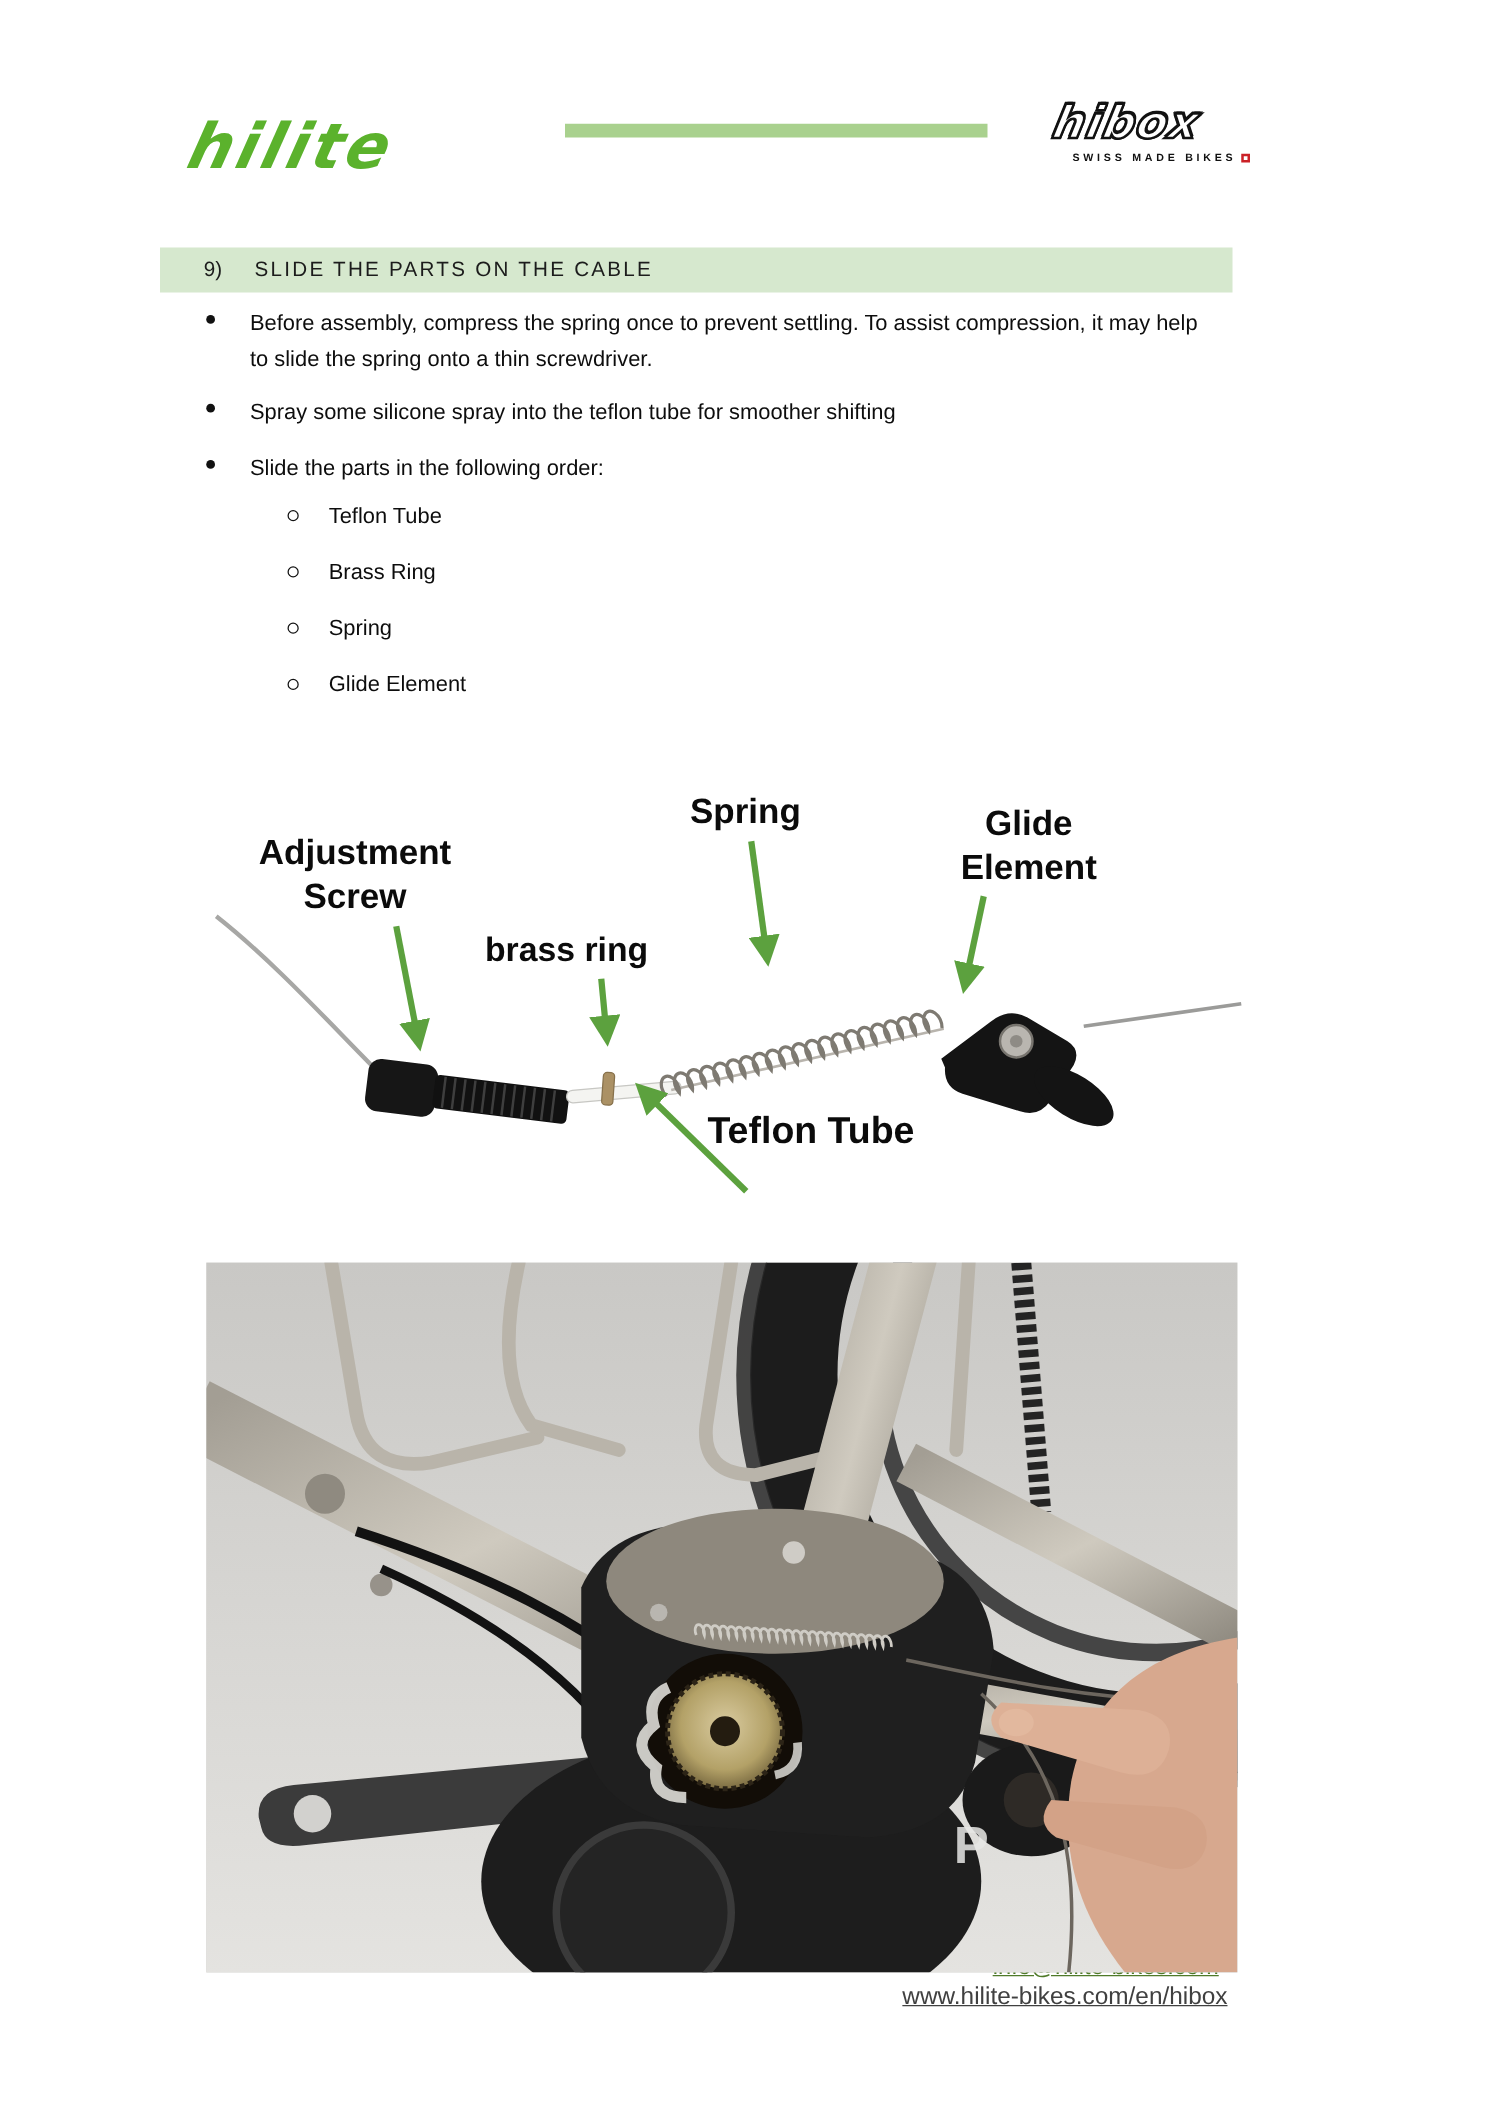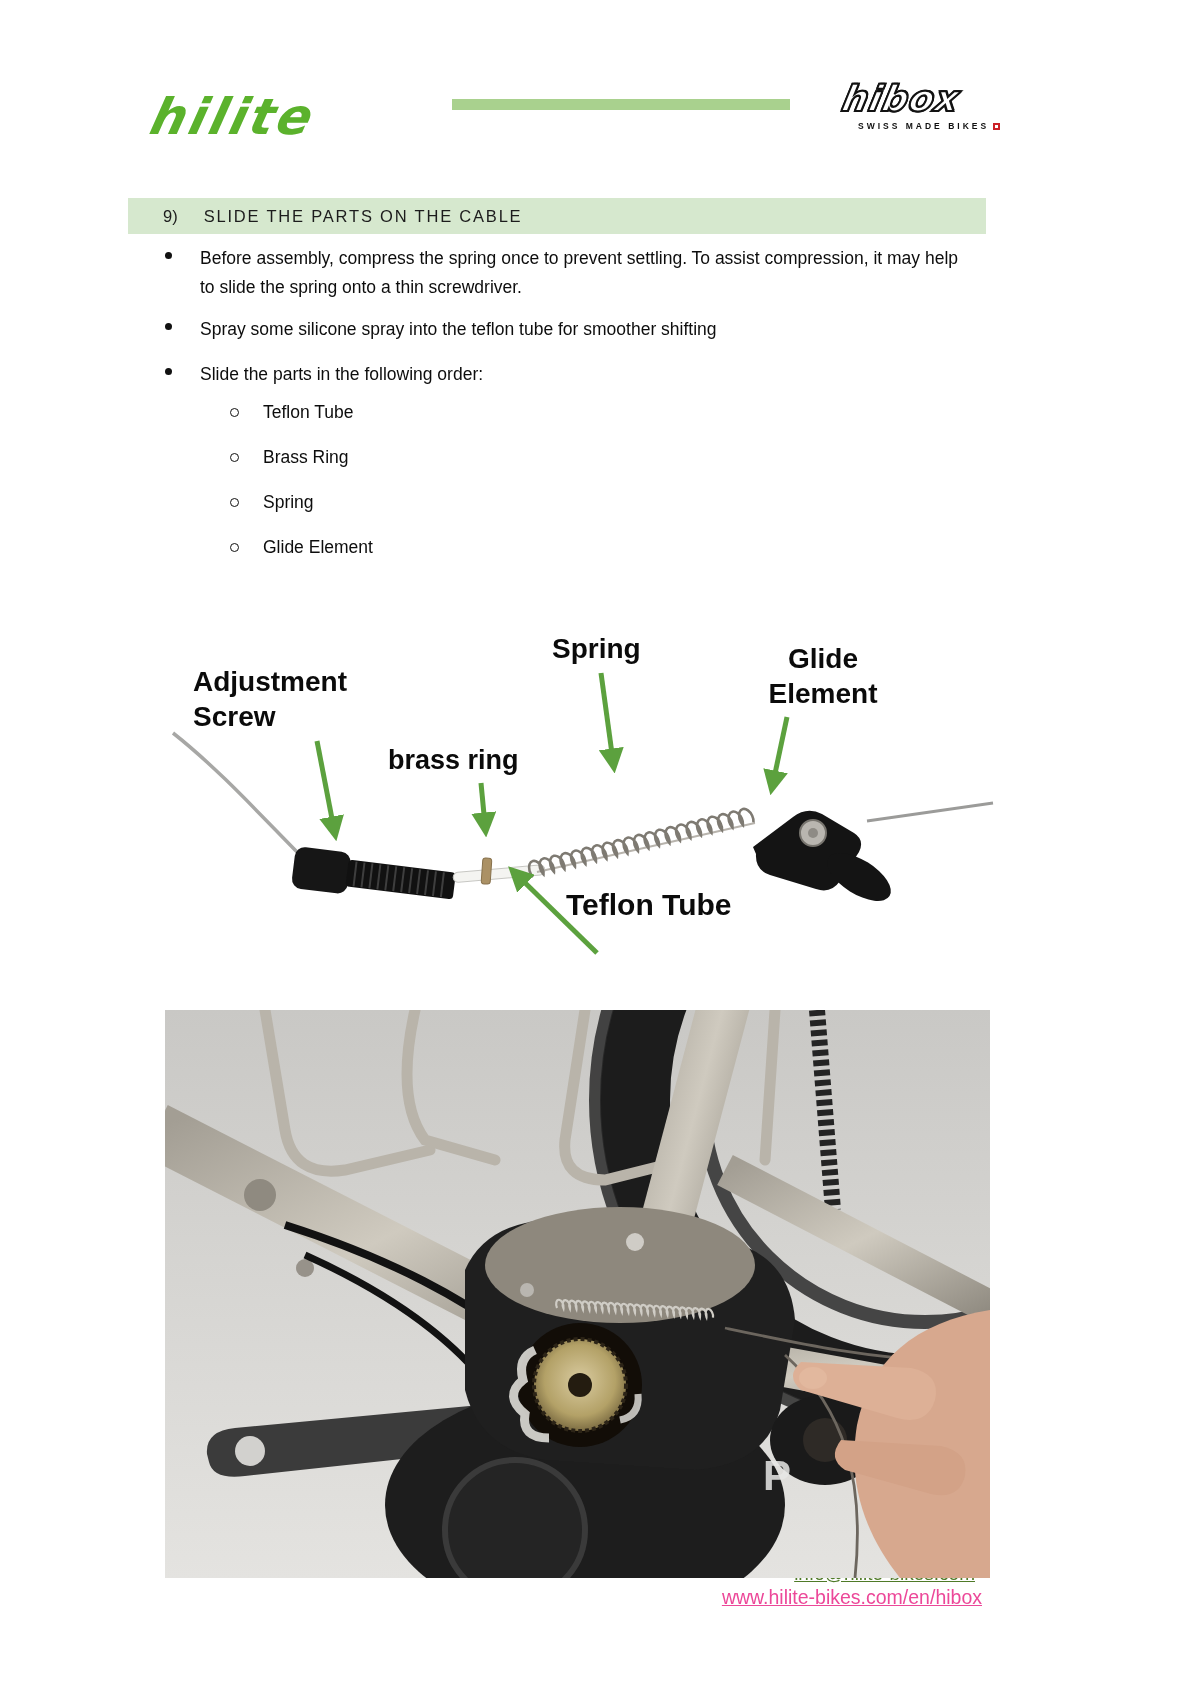--- a/index.html
+++ b/index.html
@@ -63,40 +63,40 @@
   .sub-text { font-size:17.5px; color:#0d0d0d; }
   .s1 { top:402px; } .s2 { top:447px; } .s3 { top:492px; } .s4 { top:537px; }
 
   
   .diagram { position:absolute; left:165px; top:625px; width:830px; height:370px; }
   .diagram svg { position:absolute; left:0; top:0; }
   .dlabel {
     position:absolute; font-weight:700; color:#0b0b0b;
     font-family:"Liberation Sans", sans-serif; line-height:1.25;
   }
-  .dlabel-adjust  { left:28px;  top:39px;  width:182px; font-size:28px; }
+  .dlabel-adjust  { left:28px;  top:39px;  width:182px; text-align:center; font-size:28px; }
   .dlabel-brass   { left:223px; top:119px; font-size:27px; }
   .dlabel-spring  { left:387px; top:6px;   font-size:28px; }
   .dlabel-glide   { left:587px; top:16px;  width:142px; text-align:center; font-size:28px; }
   .dlabel-teflon  { left:401px; top:261px; font-size:30px; }
 
   
   .photo {
     position:absolute; left:165px; top:1010px; width:825px; height:568px;
     z-index:2; overflow:hidden; background:#d6d5d2;
   }
 
   
   .footer-email {
     position:absolute; right:215px; top:1563px; z-index:1;
     font-size:19px; color:#4f7a28; text-decoration:underline;
   }
   .footer-web {
     position:absolute; right:208px; top:1586px; z-index:3;
-    font-size:19.5px; color:#ec4899;
+    font-size:19.5px; color:#404040;
   }
 </style>
 </head>
 <body>
 
 <div class="page">
 
   <div class="brand-logo">hilite</div>
   <div class="header-bar"></div>
   <div class="partner">

